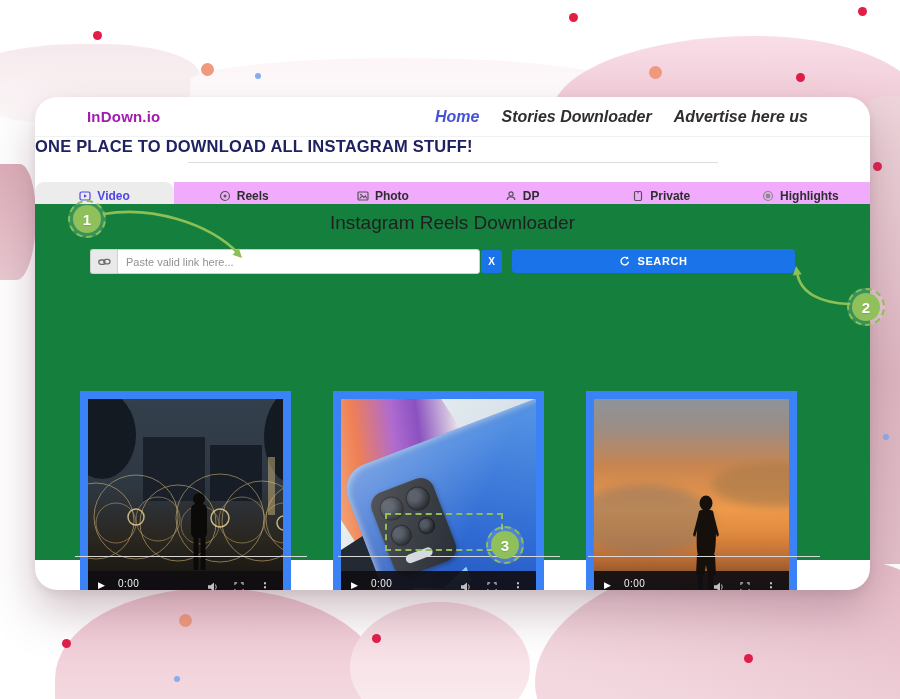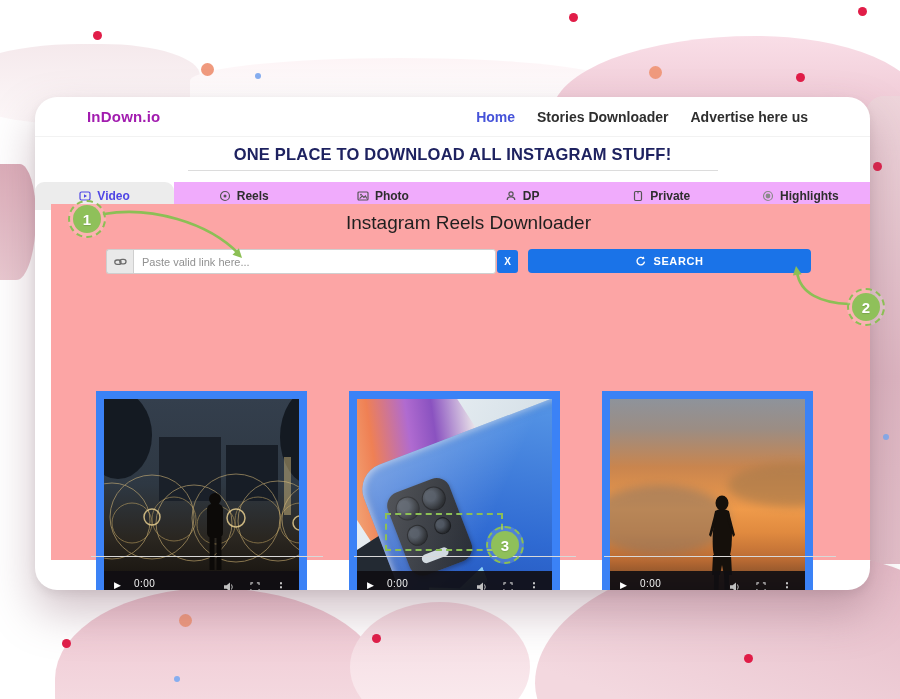--- a/index.html
+++ b/index.html
@@ -30,36 +30,36 @@
   .dot-blue{width:6px;height:6px;background:#86aef0;}
 
   
   .site-card{position:absolute;left:35px;top:97px;width:835px;height:493px;background:#fff;
     border-radius:22px;box-shadow:0 22px 45px rgba(135,95,110,.38),0 4px 10px rgba(0,0,0,.08);overflow:hidden;z-index:2;}
 
   .site-header{position:absolute;left:0;top:0;width:100%;height:40px;display:flex;align-items:center;
     padding:0 62px 0 52px;border-bottom:1px solid #f2f2f2;}
   .logo{font-size:15px;font-weight:700;color:#a21caf;letter-spacing:.2px;cursor:pointer;}
   .top-nav{margin-left:auto;display:flex;gap:22px;}
-  .top-nav a{font-size:14px;font-weight:700;color:#2e2e2e;text-decoration:none;cursor:pointer;}
+  .top-nav a{font-size:16px;font-weight:700;color:#2e2e2e;text-decoration:none;cursor:pointer;font-style:italic;}
   .top-nav a.active{color:#4653d9;}
 
-  .headline-wrap{position:absolute;left:0;top:40px;width:100%;height:38px;text-align:center;}
+  .headline-wrap{position:absolute;left:0;top:32px;width:100%;height:38px;text-align:left;}
   .headline{margin:8px 0 0;font-size:16.5px;font-weight:700;color:#1e2260;letter-spacing:.2px;}
   .headline-rule{width:530px;height:1px;background:#dcdcdc;margin:6px auto 0;}
 
   .tabbar{position:absolute;left:0;top:69px;width:100%;height:28px;display:flex;margin-top:16px;}
   .tab{flex:1 1 0;display:flex;align-items:center;justify-content:center;gap:6px;
     font-size:12px;font-weight:700;color:#2e2e2e;background:#f0abfc;cursor:pointer;}
   .tab.active{background:#ececec;border-radius:9px 9px 0 0;color:#4f46e5;}
   .tab .ticon{display:inline-flex;color:#555;}
   .tab.active .ticon{color:#4f46e5;}
   .tab .ticon.gray{color:#8a8a8a;}
 
-  .panel{position:absolute;left:16px;top:107px;width:100%;height:356px;background:#fca5a5;}
+  .panel{position:absolute;left:0;top:107px;width:100%;height:356px;background:#15803d;}
   .section-title{position:absolute;left:0;top:8px;width:100%;text-align:center;
     font-size:19px;font-weight:500;color:#1f1f1f;}
 
   
   .search-row{position:absolute;left:0;top:45px;width:100%;height:26px;}
   .input-group{position:absolute;left:55px;top:0;height:25px;display:flex;}
   .input-addon{width:27px;height:25px;background:#e9e9e9;border:1px solid #cfcfcf;border-right:none;
     border-radius:3px 0 0 3px;display:flex;align-items:center;justify-content:center;}
   .link-input{width:363px;height:25px;border:1px solid #cfcfcf;border-radius:0 3px 3px 0;
     padding:0 8px;font-size:11px;color:#333;outline:none;background:#fff;}

